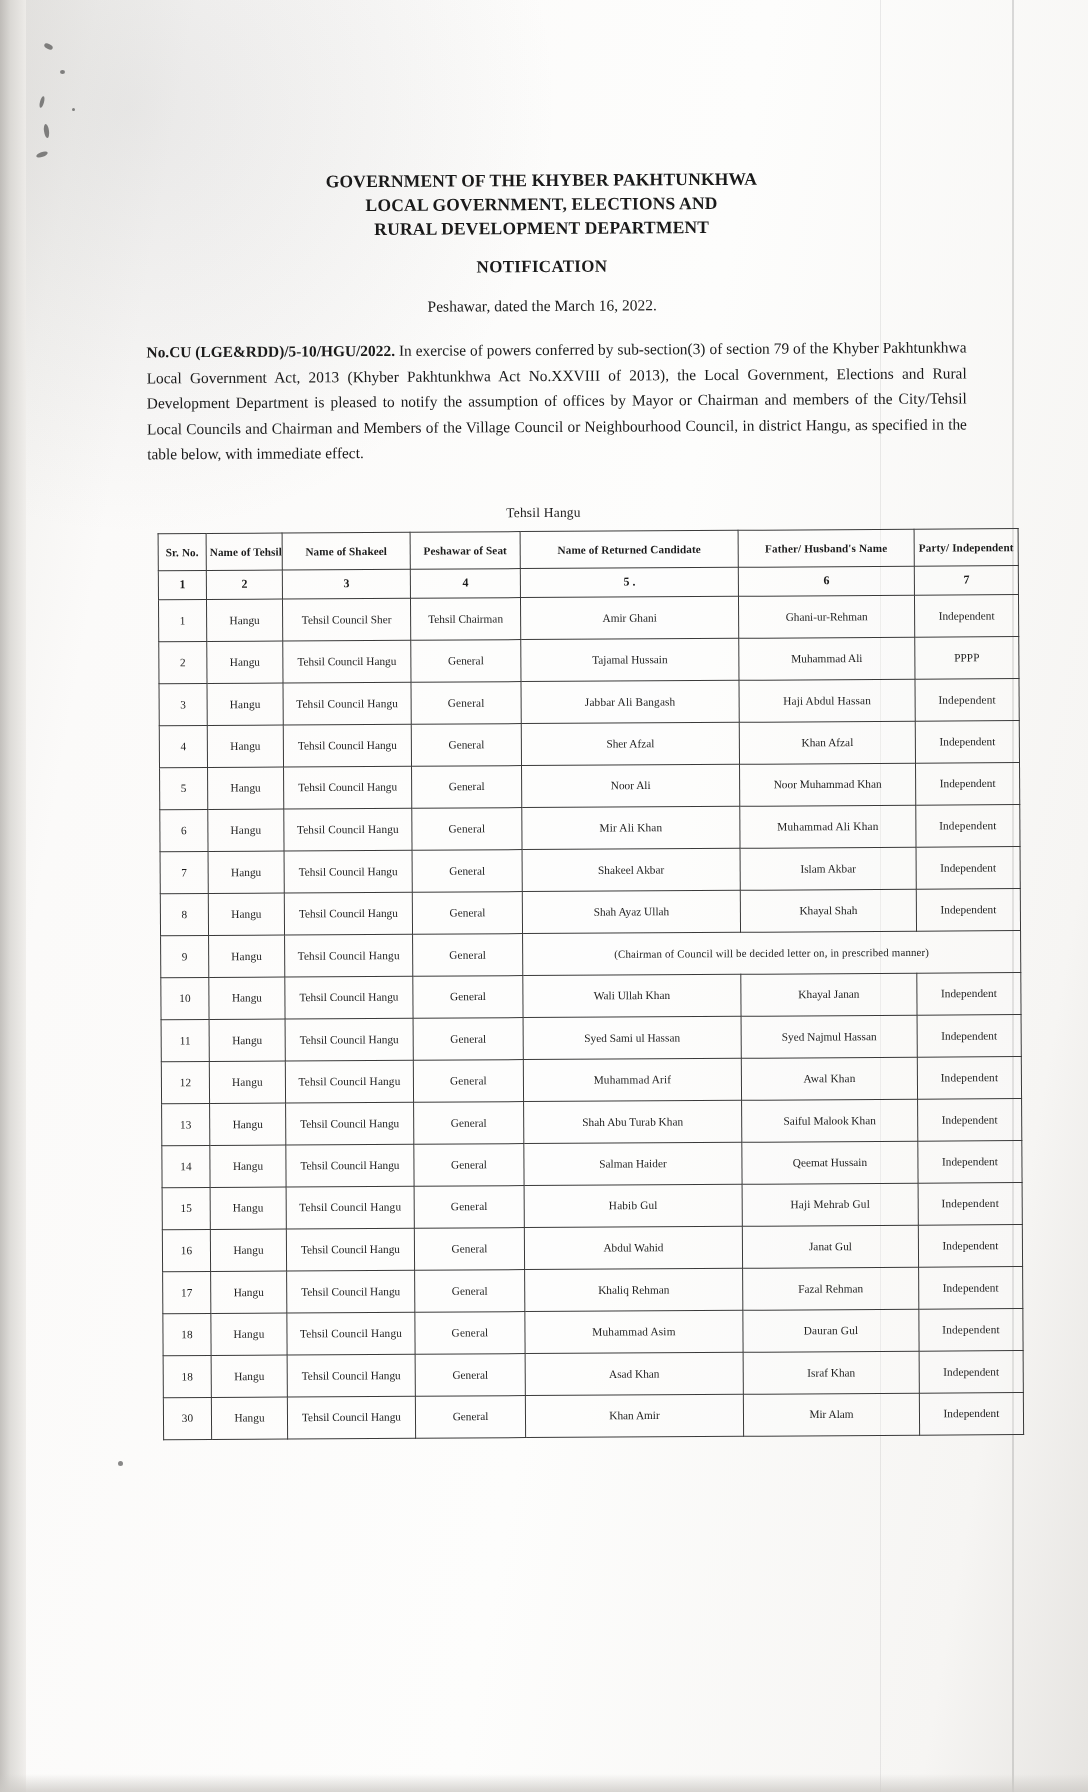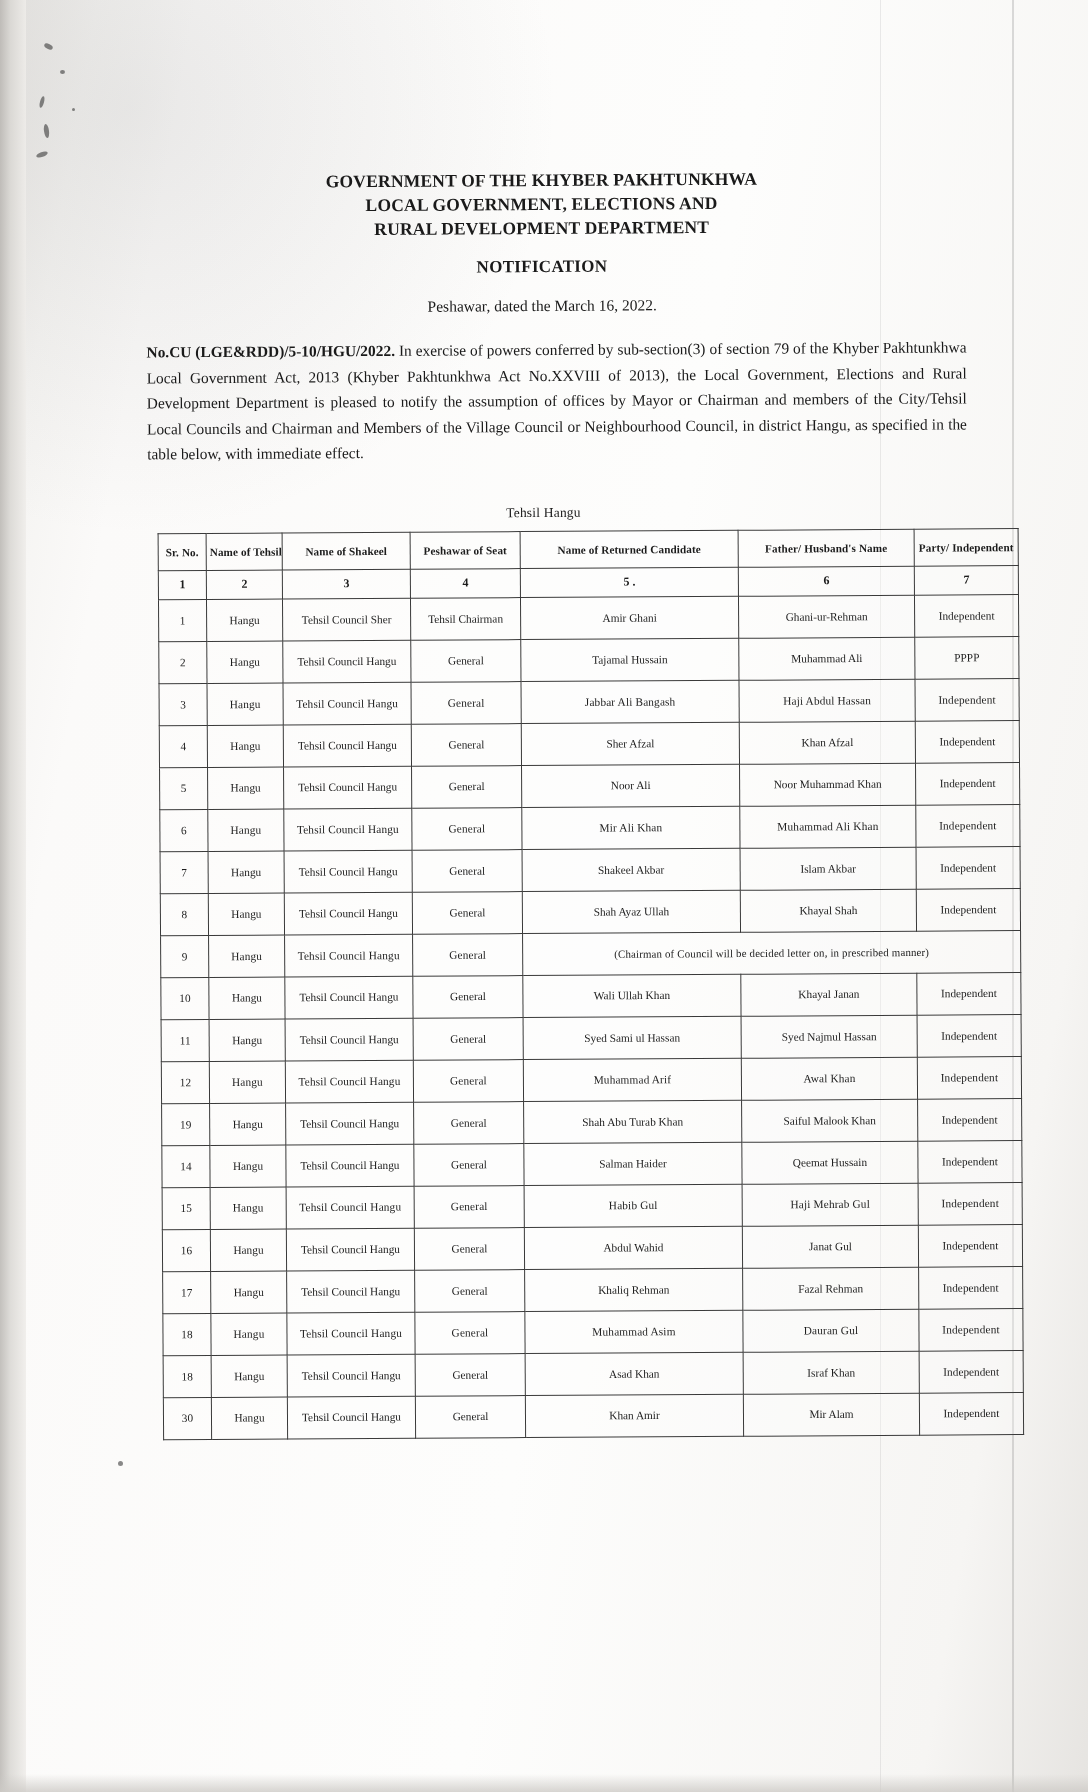--- a/index.html
+++ b/index.html
@@ -313,21 +313,21 @@
           <tr>
             <td>12</td>
             <td>Hangu</td>
             <td>Tehsil Council Hangu</td>
             <td>General</td>
             <td>Muhammad Arif</td>
             <td>Awal Khan</td>
             <td>Independent</td>
           </tr>
           <tr>
-            <td>19</td>
+            <td>13</td>
             <td>Hangu</td>
             <td>Tehsil Council Hangu</td>
             <td>General</td>
             <td>Shah Abu Turab Khan</td>
             <td>Saiful Malook Khan</td>
             <td>Independent</td>
           </tr>
           <tr>
             <td>14</td>
             <td>Hangu</td>

